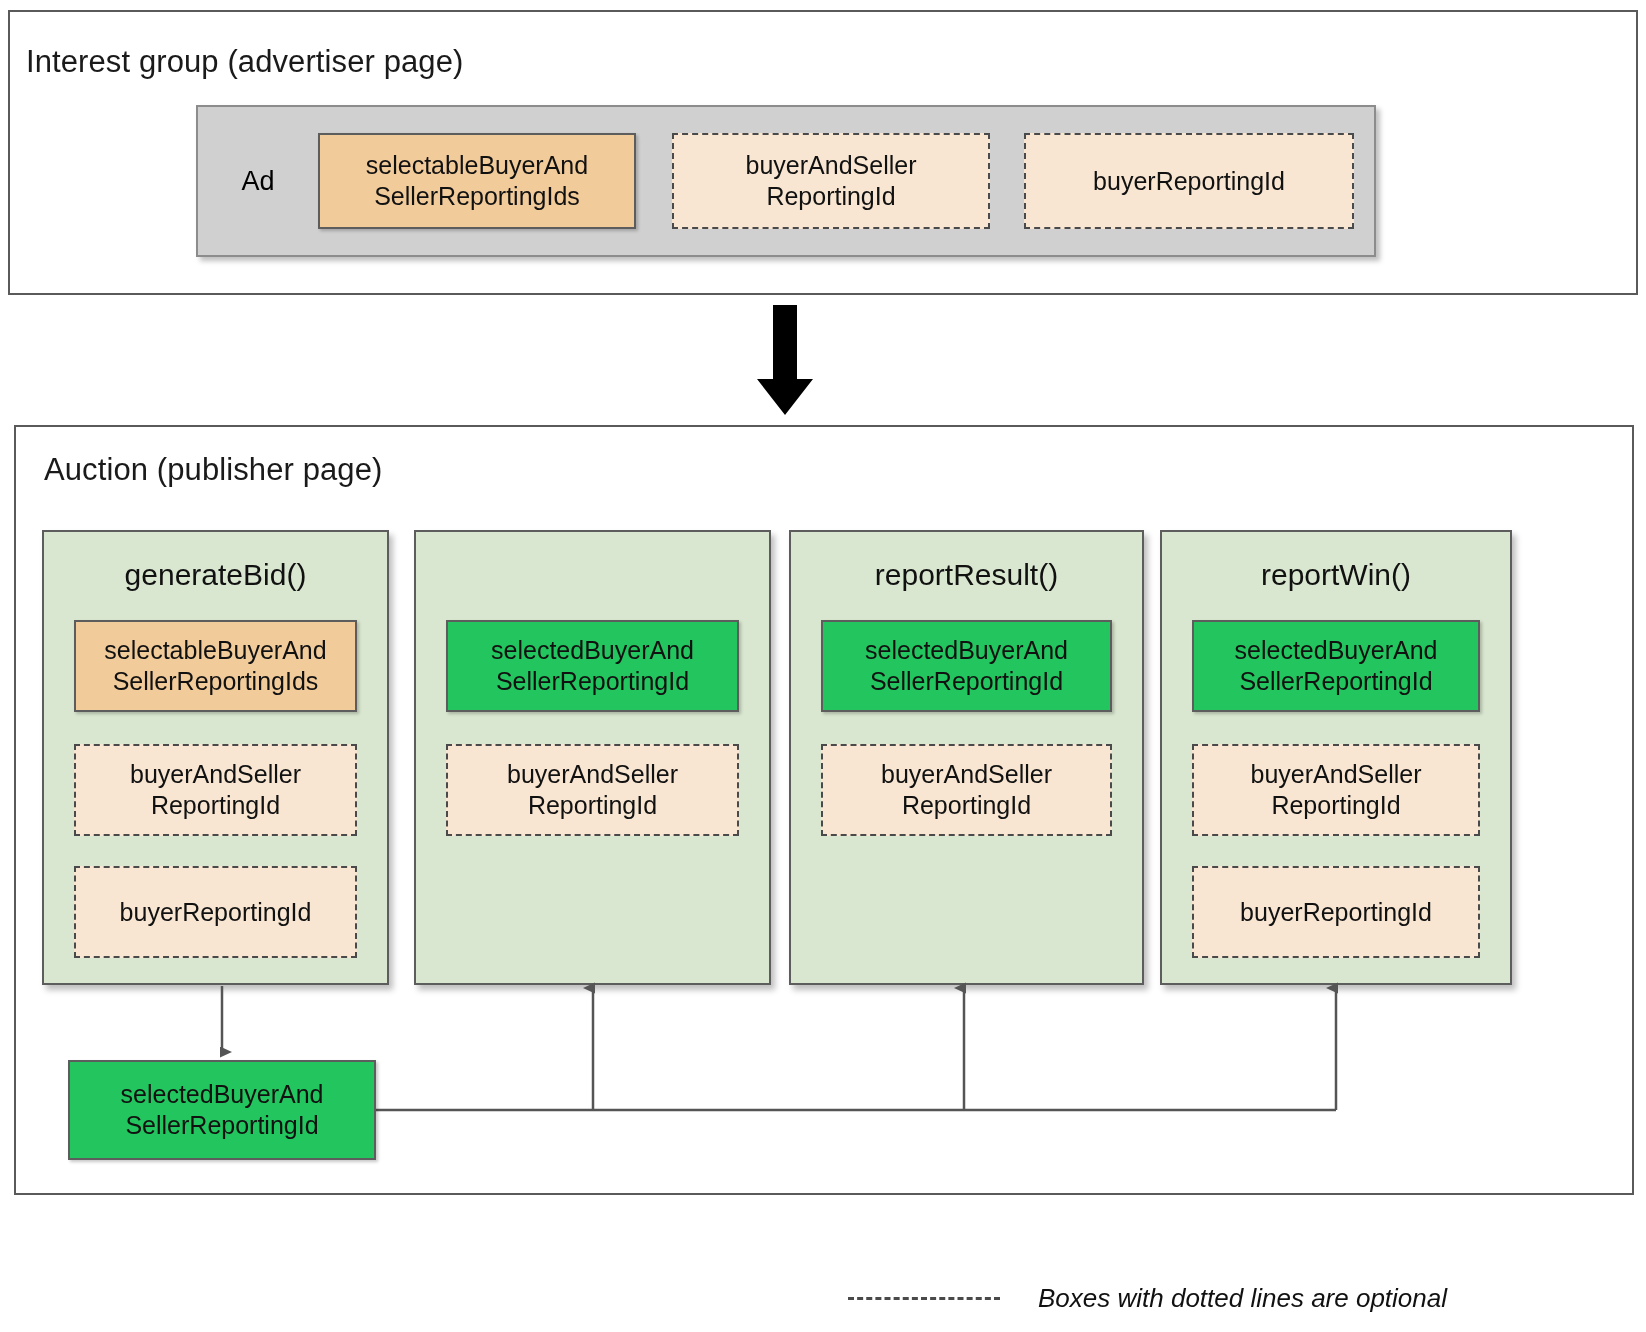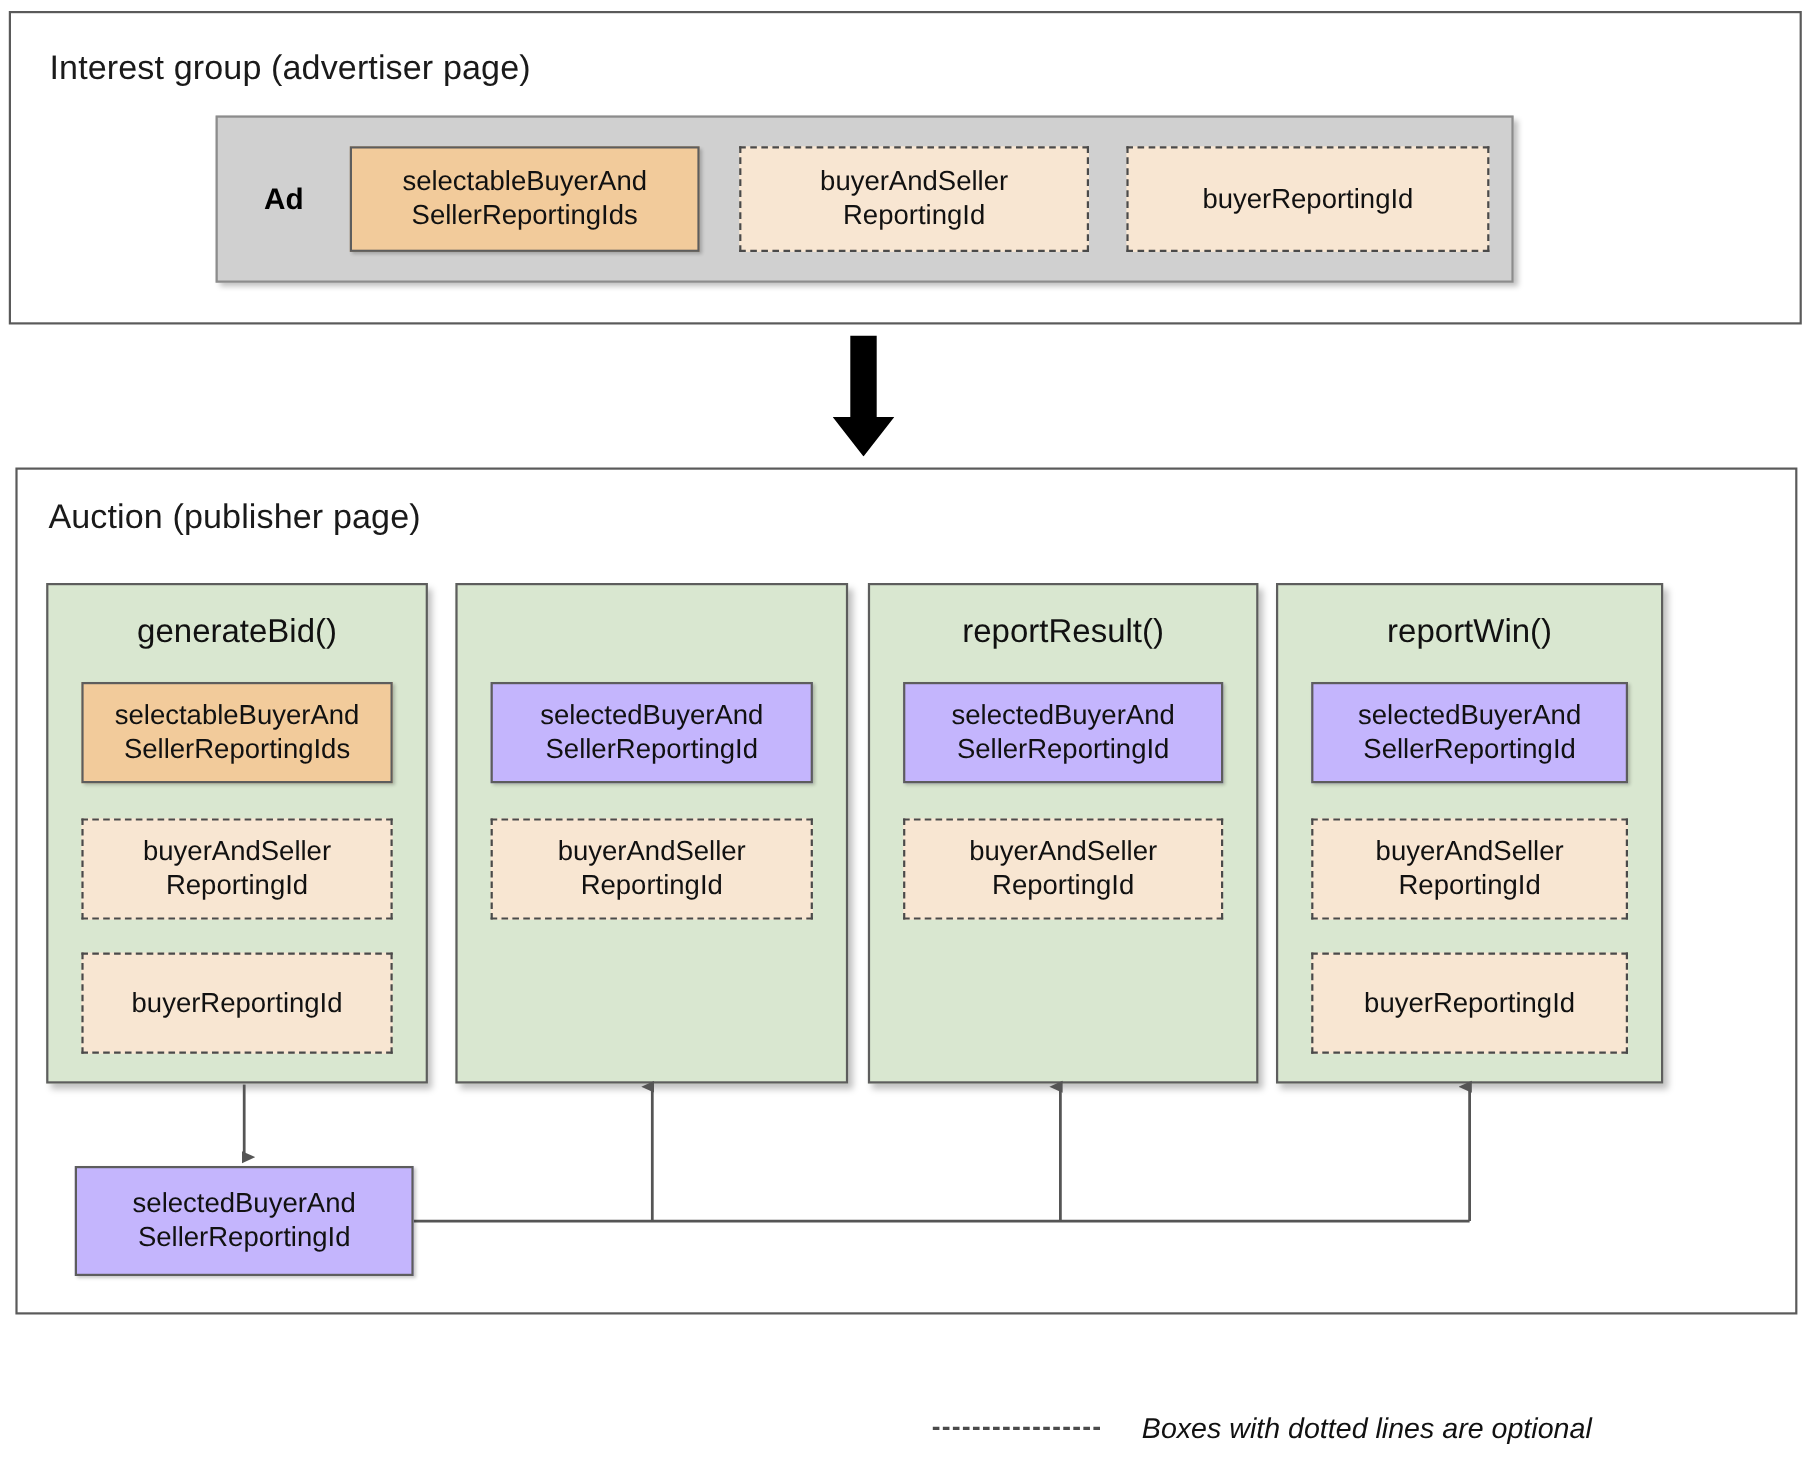--- a/index.html
+++ b/index.html
@@ -43,42 +43,42 @@
     height: 770px;
   }
   .panel-title {
     position: absolute;
     font-size: 31px;
     line-height: 36px;
     color: #1a1a1a;
     letter-spacing: 0.1px;
     white-space: nowrap;
   }
-  #title-interest-group { left: 35px; top: 32px; text-align: right; }
+  #title-interest-group { left: 16px; top: 32px; text-align: right; }
   #title-auction { left: 28px; top: 25px; }
 
   
   #ad-container {
     position: absolute;
     left: 186px;
     top: 93px;
     width: 1180px;
     height: 152px;
     background: #d0d0d0;
     border: 2px solid #8c8c8c;
     box-sizing: border-box;
     box-shadow: 4px 4px 5px rgba(0,0,0,0.25);
     display: flex;
     align-items: center;
   }
   #ad-label {
     width: 120px;
     text-align: center;
     font-size: 27px;
-    font-weight: bold;
+    font-weight: normal;
     color: #000;
     flex: 0 0 auto;
   }
 
   
   .fieldbox {
     box-sizing: border-box;
     display: flex;
     align-items: center;
     justify-content: center;
@@ -87,21 +87,21 @@
     line-height: 31px;
     color: #111;
     white-space: pre-line;
   }
   .fb-solid-mid {
     background: #f2cb9b;
     border: 2px solid #5d5d5d;
     box-shadow: 2px 2px 3px rgba(0,0,0,0.22);
   }
   .fb-solid-dark {
-    background: #c4b5fd;
+    background: #22c55e;
     border: 2px solid #5d5d5d;
     box-shadow: 2px 2px 3px rgba(0,0,0,0.22);
   }
   .fb-dashed {
     background: #f8e6d2;
     border: 2.5px dashed #4a4a4a;
   }
 
   
   #ad-box-selectable {

